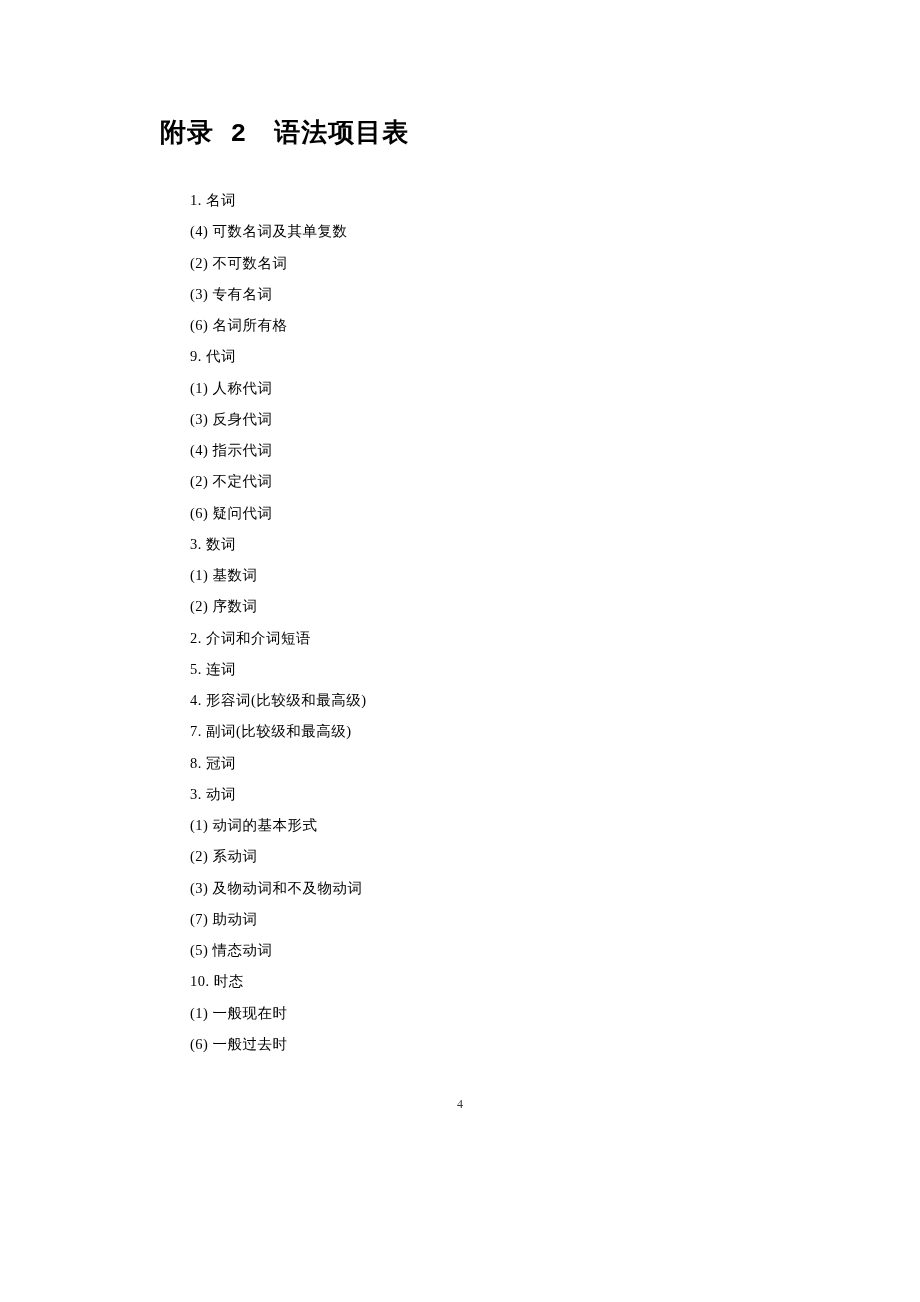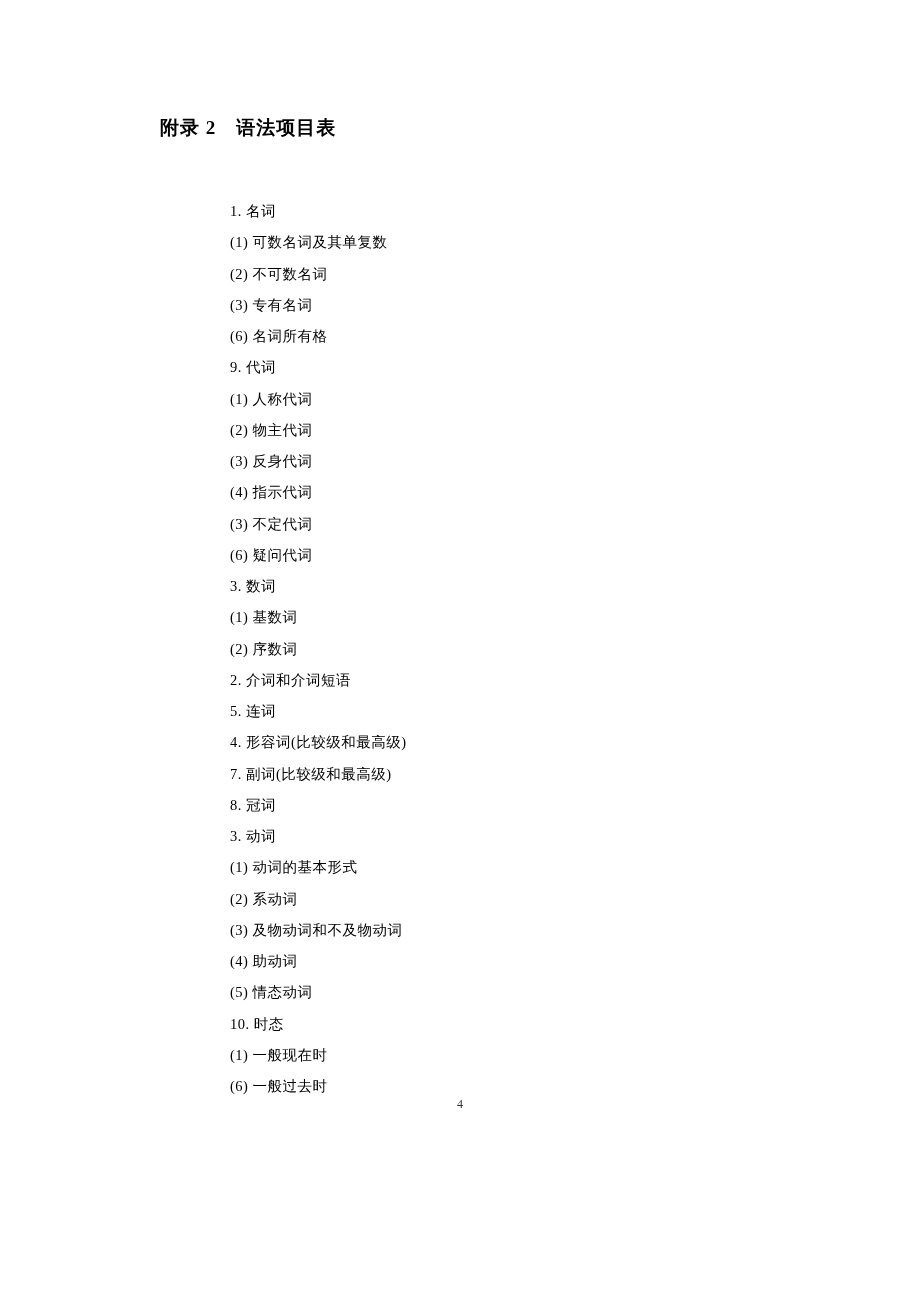--- a/index.html
+++ b/index.html
@@ -12,76 +12,74 @@
       width: 920px;
       min-height: 1302px;
       font-family: "SimSun", "宋体", serif;
       color: #000000;
       padding-top: 115px;
       padding-left: 160px;
       padding-right: 100px;
       position: relative;
     }
     .title {
-      font-family: Liberation Serif, serif;
-      font-size: 19px;
+      font-family: Liberation Mono, monospace;
+      font-size: 26px;
       font-weight: bold;
-      margin-bottom: 60px;
+      margin-bottom: 40px;
       letter-spacing: 1px;
     }
     .content {
       padding-left: 30px;
     }
     .item {
       font-size: 14.5px;
       line-height: 1.5;
       margin-bottom: 9.5px;
       letter-spacing: 0.5px;
-      margin-left: 40px;
     }
     .page-number {
       position: absolute;
       bottom: 190px;
       left: 0;
       right: 0;
       text-align: center;
       font-size: 12px;
       color: #333;
     }
   </style>
 </head>
 <body>
 
 <h1 class="title">附录 2　语法项目表</h1>
 
 <div class="content">
   <div class="item">1. 名词</div>
-  <div class="item">(1) 可数名词及其单复数</div>
+  <div class="item">(4) 可数名词及其单复数</div>
   <div class="item">(2) 不可数名词</div>
   <div class="item">(3) 专有名词</div>
   <div class="item">(6) 名词所有格</div>
   <div class="item">9. 代词</div>
   <div class="item">(1) 人称代词</div>
-  <div class="item">(2) 物主代词</div>
   <div class="item">(3) 反身代词</div>
   <div class="item">(4) 指示代词</div>
-  <div class="item">(3) 不定代词</div>
+  <div class="item">(2) 不定代词</div>
   <div class="item">(6) 疑问代词</div>
   <div class="item">3. 数词</div>
   <div class="item">(1) 基数词</div>
   <div class="item">(2) 序数词</div>
   <div class="item">2. 介词和介词短语</div>
   <div class="item">5. 连词</div>
   <div class="item">4. 形容词(比较级和最高级)</div>
   <div class="item">7. 副词(比较级和最高级)</div>
   <div class="item">8. 冠词</div>
   <div class="item">3. 动词</div>
   <div class="item">(1) 动词的基本形式</div>
   <div class="item">(2) 系动词</div>
   <div class="item">(3) 及物动词和不及物动词</div>
-  <div class="item">(4) 助动词</div>
+  <div class="item">(7) 助动词</div>
   <div class="item">(5) 情态动词</div>
   <div class="item">10. 时态</div>
   <div class="item">(1) 一般现在时</div>
   <div class="item">(6) 一般过去时</div>
 </div>
 
 <div class="page-number">4</div>
 
 </body></html>

